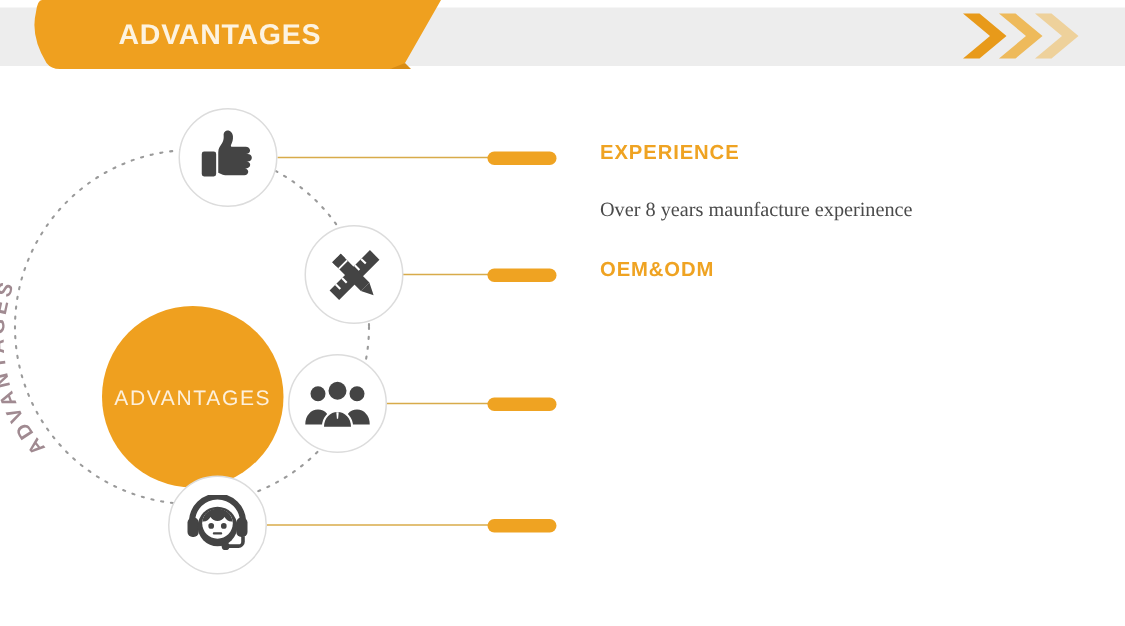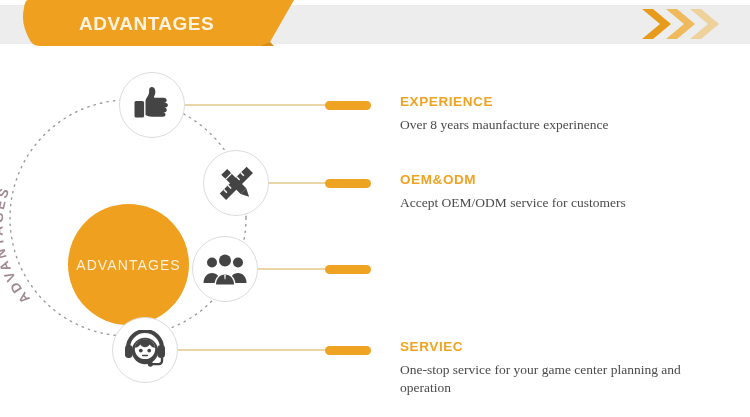--- a/index.html
+++ b/index.html
@@ -53,21 +53,21 @@
   }
   .bubble svg { display:block; }
 
   
   .row { position:absolute; left:400px; }
   .row-title {
     font-size:13.5px; font-weight:bold; color:#efa322;
     letter-spacing:0.6px; white-space:nowrap;
   }
   .row-desc {
-    margin-top:7px;
+    margin-top:22px;
     font-family:"Liberation Serif", serif;
     font-size:13.5px; color:#4a4a4a; line-height:1.34;
     max-width:330px;
   }
 
   .pill {
     position:absolute; width:46px; height:9px; border-radius:5px;
     background:#efa322;
   }
 </style>
@@ -201,23 +201,18 @@
       </span>
     </div>
 
     <div class="row" style="top:48px;">
       <div class="row-title">EXPERIENCE</div>
       <div class="row-desc">Over 8 years maunfacture experinence</div>
     </div>
 
     <div class="row" style="top:126px;">
       <div class="row-title">OEM&amp;ODM</div>
-      <div class="row-desc">Accept OEM/ODM service for customers</div>
-    </div>
-
-
-    <div class="row" style="top:293px;">
-      <div class="row-title">SERVIEC</div>
-      <div class="row-desc">One-stop service for your game center planning and operation</div>
-    </div>
+    </div>
+
+
 
   </div>
 </div>
 
 </body></html>

